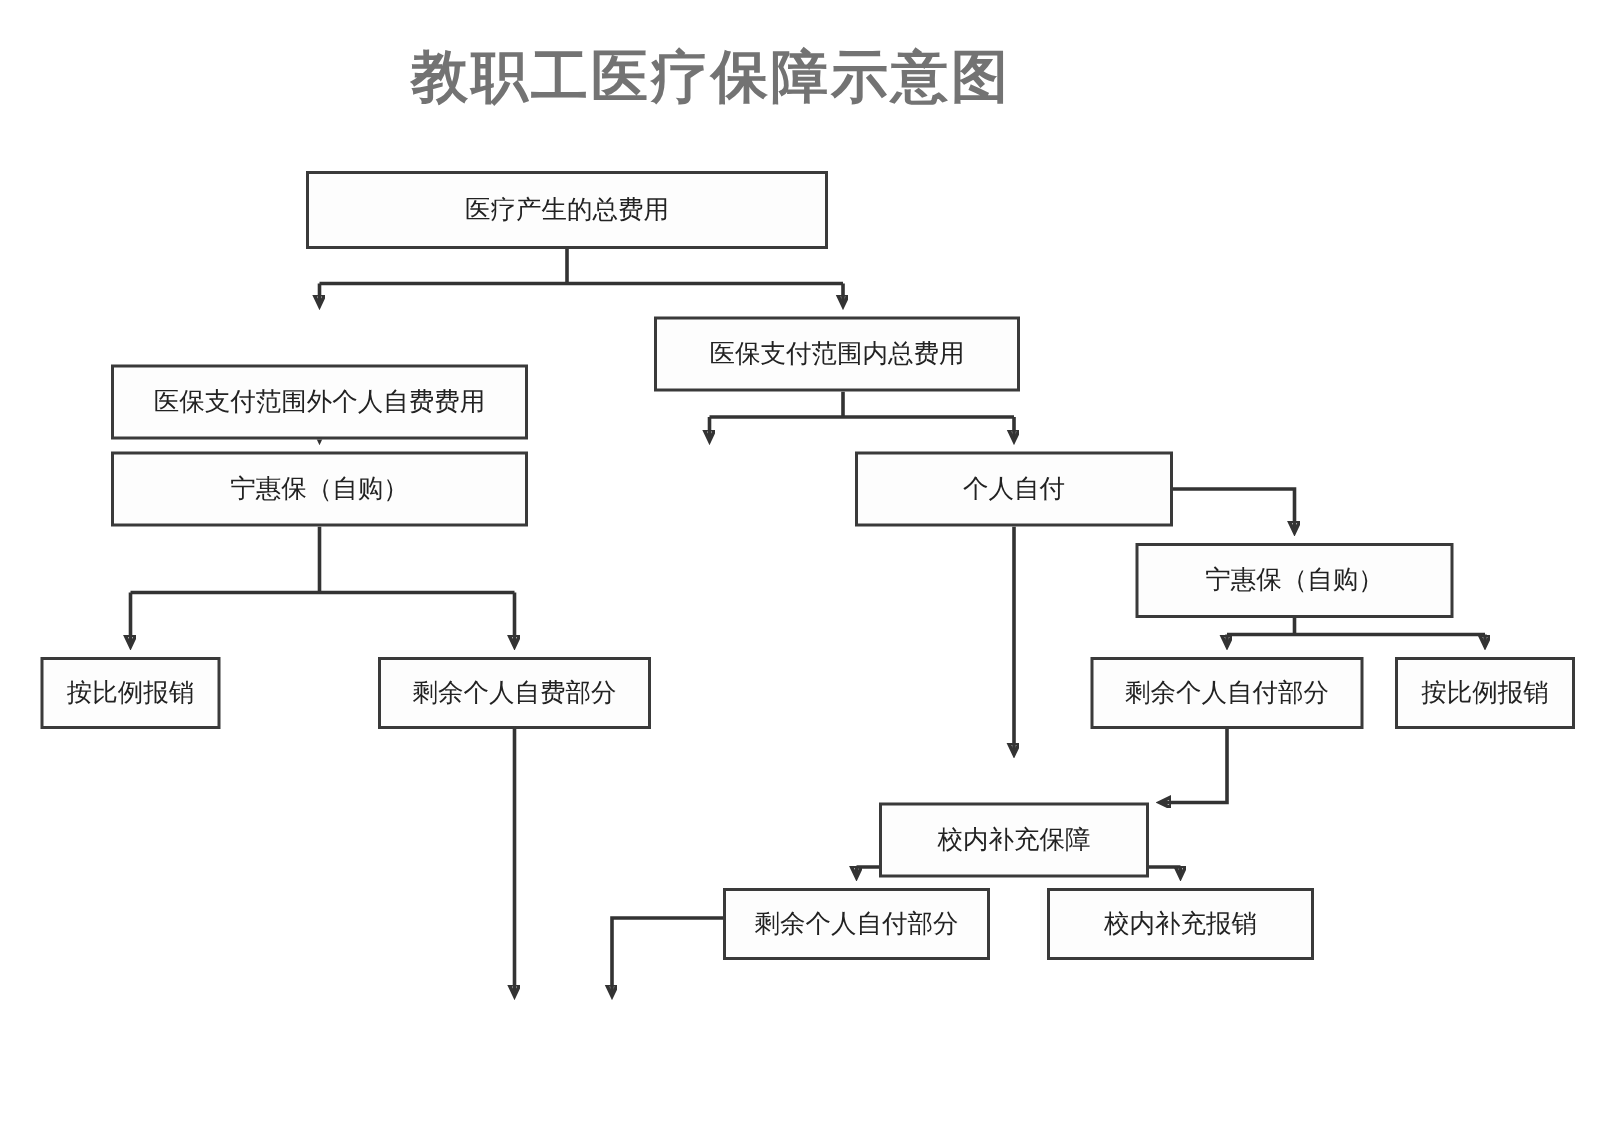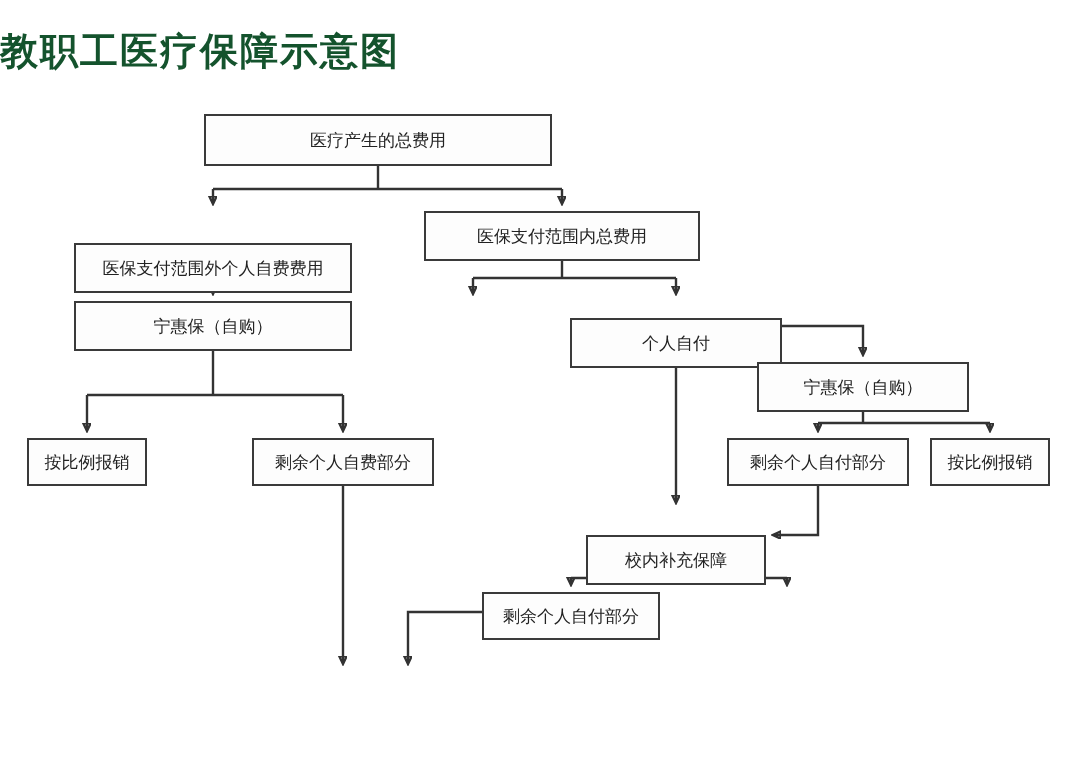--- a/index.html
+++ b/index.html
@@ -16,24 +16,25 @@
     width: 1080px;
     height: 763px;
     background: #ffffff;
     overflow: hidden;
   }
   #flow-title {
     position: absolute;
     left: 0;
     top: 26px;
     width: 948px;
+    text-align: center;
     font-size: 38px;
     font-weight: bold;
     letter-spacing: 2px;
-    color: #14532d;
+    color: #737373;
     font-family: "DejaVu Sans", "Liberation Sans", sans-serif;
   }
   .node {
     position: absolute;
     box-sizing: border-box;
     background: #fdfdfd;
     border: 2px solid #3a3a3a;
     display: flex;
     align-items: center;
     justify-content: center;
@@ -116,30 +117,30 @@
   </svg>
 
   <div class="node" style="left:204px;top:114px;width:348px;height:52px;">
     <span class="node-label">医疗产生的总费用</span>
   </div>
 
   <div class="node" style="left:74px;top:211px;width:278px;height:50px;margin-top:32px;">
     <span class="node-label">医保支付范围外个人自费费用</span>
   </div>
 
-  <div class="node" style="left:424px;top:211px;width:276px;height:50px;">
+  <div class="node" style="left:436px;top:211px;width:244px;height:50px;">
     <span class="node-label">医保支付范围内总费用</span>
   </div>
 
   <div class="node" style="left:74px;top:301px;width:278px;height:50px;">
     <span class="node-label">宁惠保（自购）</span>
   </div>
 
 
-  <div class="node" style="left:570px;top:301px;width:212px;height:50px;margin-top:17px;">
+  <div class="node" style="left:570px;top:301px;width:212px;height:50px;">
     <span class="node-label">个人自付</span>
   </div>
 
   <div class="node" style="left:757px;top:362px;width:212px;height:50px;">
     <span class="node-label">宁惠保（自购）</span>
   </div>
 
   <div class="node" style="left:27px;top:438px;width:120px;height:48px;">
     <span class="node-label">按比例报销</span>
   </div>
@@ -157,15 +158,18 @@
   </div>
 
   <div class="node" style="left:586px;top:535px;width:180px;height:50px;">
     <span class="node-label">校内补充保障</span>
   </div>
 
   <div class="node" style="left:482px;top:592px;width:178px;height:48px;">
     <span class="node-label">剩余个人自付部分</span>
   </div>
 
+  <div class="node" style="left:698px;top:592px;width:178px;height:48px;">
+    <span class="node-label">校内补充报销</span>
+  </div>
 
 
 </div>
 
 </body></html>

